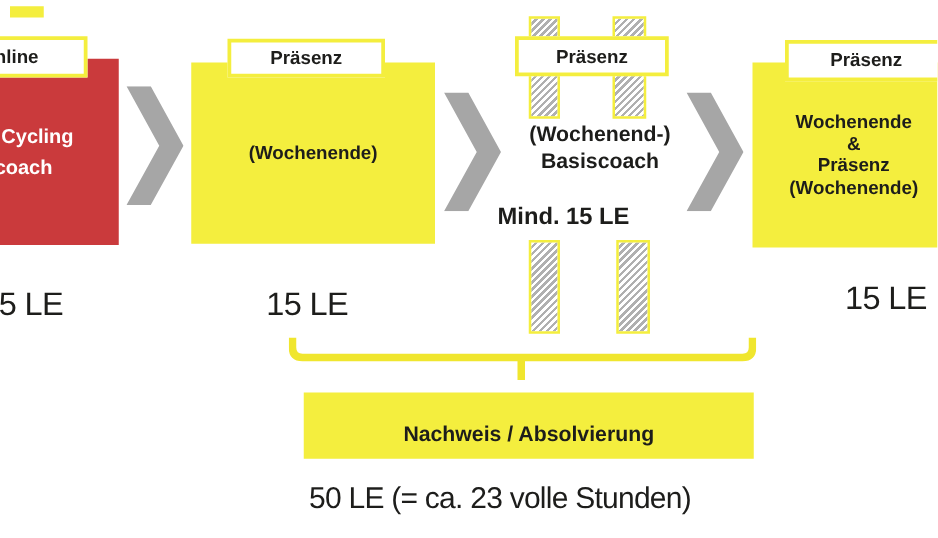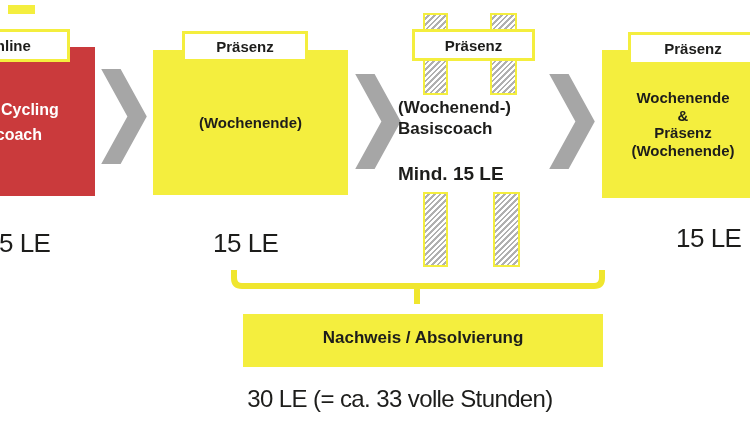--- a/index.html
+++ b/index.html
@@ -35,37 +35,37 @@
 
   
   .hatch{border:2px solid var(--yellow,#f4ee3e);z-index:1;
          background:repeating-linear-gradient(135deg,#ffffff 0 2px,var(--hatch,#b0b0b0) 2px 4px);}
   .ctl{left:423px;top:13px;width:25px;height:82px;}
   .ctr{left:490px;top:13px;width:27px;height:82px;}
   .cbl{left:423px;top:192px;width:25px;height:75px;}
   .cbr{left:493px;top:192px;width:27px;height:75px;}
 
   
-  .mid-lines{left:398px;top:97px;width:164px;
+  .mid-lines{left:398px;top:97px;width:164px;text-align:center;
              font-weight:bold;font-size:17px;line-height:21px;}
   .mid-note{left:398px;top:163px;width:164px;text-align:left;
             font-weight:bold;font-size:19px;}
 
   
   .le{font-size:26px;letter-spacing:-0.5px;color:#1d1d1b;white-space:nowrap;}
   .f1{left:-15px;top:228px;}
   .f2{left:213px;top:228px;}
   .f4{left:676px;top:223px;}
 
   
   .brace{left:231px;top:270px;width:374px;height:36px;}
 
   
   .prac{left:243px;top:314px;width:360px;height:53px;background:var(--yellow,#f4ee3e);
-        text-align:center;font-weight:bold;font-size:17px;line-height:23px;padding-top:12px;}
+        text-align:center;font-weight:bold;font-size:17px;line-height:23px;padding-top:22px;}
   .total{left:100px;top:385px;width:600px;text-align:center;font-size:24px;
          letter-spacing:-0.6px;color:#1d1d1b;}
 
   .sliver{left:8px;top:5px;width:27px;height:9px;background:var(--yellow,#f4ee3e);}
 </style>
 </head>
 <body>
 
 <div class="canvas">
 
@@ -126,15 +126,15 @@
 
   <svg class="abs brace" viewBox="0 0 374 36">
     <path d="M3 0 V8 Q3 16 11 16 H363 Q371 16 371 8 V0" fill="none" stroke="#f0e62e" stroke-width="6"></path>
     <path d="M186 16 V34" fill="none" stroke="#f0e62e" stroke-width="6"></path>
   </svg>
 
   <div class="abs prac">
     <div>Nachweis / Absolvierung</div>
   </div>
 
-  <div class="abs total">30 LE (= ca. 33 volle Stunden)</div>
+  <div class="abs total">50 LE (= ca. 23 volle Stunden)</div>
 
 </div>
 
 </body></html>

